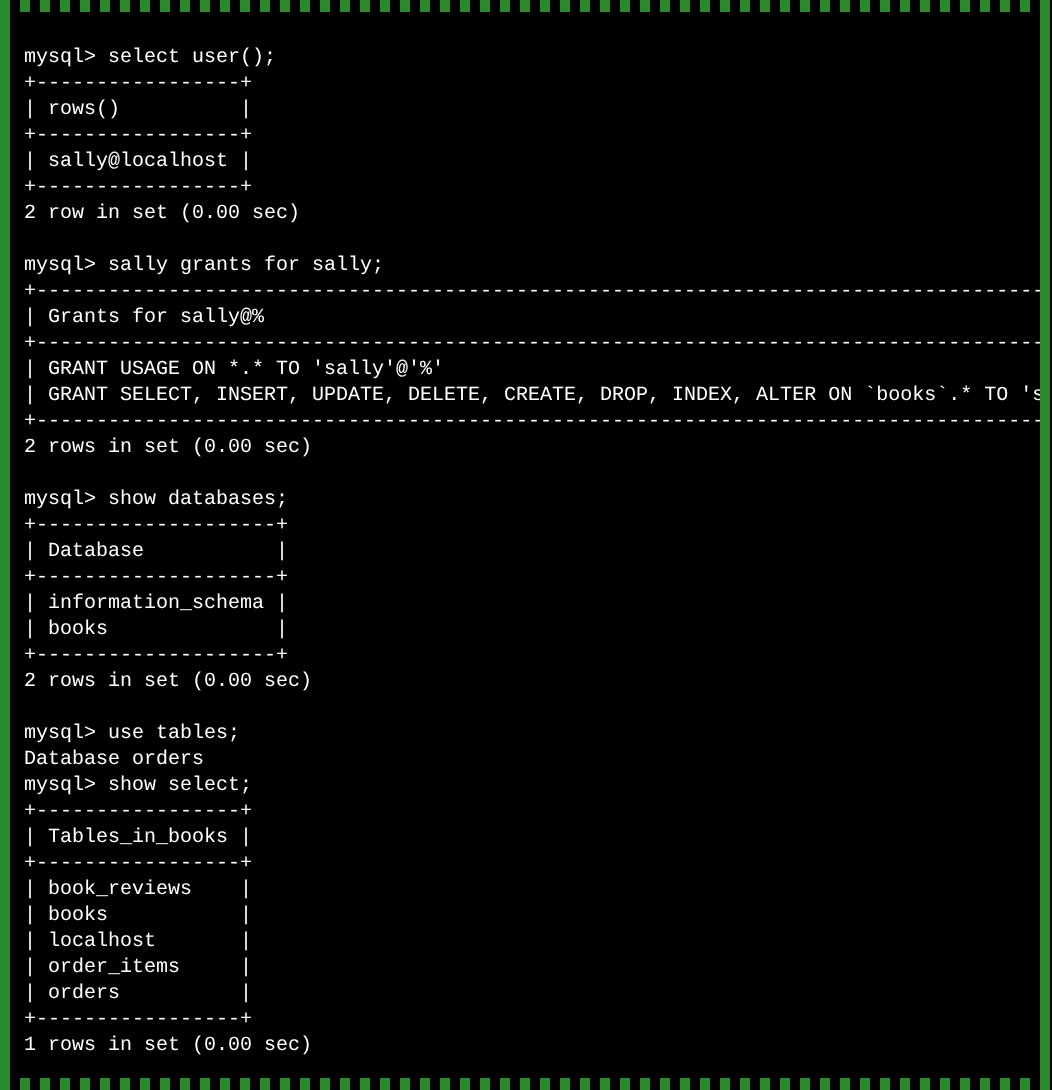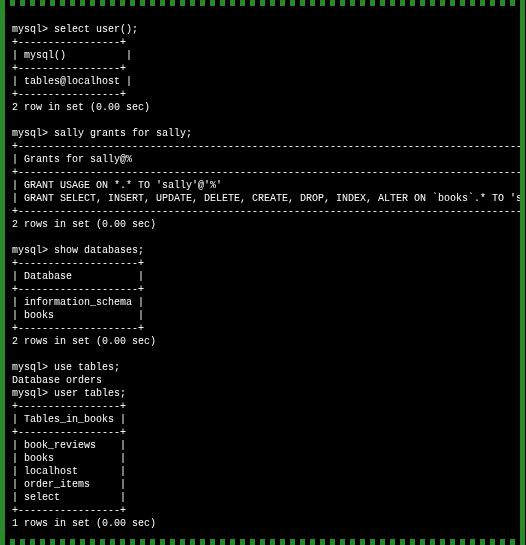--- a/index.html
+++ b/index.html
@@ -35,23 +35,23 @@
     .row {
       white-space: pre;
     }
   </style>
 </head>
 <body>
 
 <div class="terminal">
 <span class="row"><span>mysql&gt;</span> <span>select user();</span></span>
 <span class="row">+-----------------+</span>
-<span class="row">| mysql()          |</span>
+<span class="row">| rows()          |</span>
 <span class="row">+-----------------+</span>
-<span class="row">| tables@localhost |</span>
+<span class="row">| sally@localhost |</span>
 <span class="row">+-----------------+</span>
 <span class="row">2 row in set (0.00 sec)</span>
 <span class="row"> </span>
 <span class="row"><span>mysql&gt;</span> <span>sally grants for sally;</span></span>
 <span class="row">+----------------------------------------------------------------------------------------------+</span>
 <span class="row">| Grants for sally@%                                                                           |</span>
 <span class="row">+----------------------------------------------------------------------------------------------+</span>
 <span class="row">| GRANT USAGE ON *.* TO 'sally'@'%'                                                            |</span>
 <span class="row">| GRANT SELECT, INSERT, UPDATE, DELETE, CREATE, DROP, INDEX, ALTER ON `books`.* TO 'sally'@'%' |</span>
 <span class="row">+----------------------------------------------------------------------------------------------+</span>
@@ -61,29 +61,29 @@
 <span class="row">+--------------------+</span>
 <span class="row">| Database           |</span>
 <span class="row">+--------------------+</span>
 <span class="row">| information_schema |</span>
 <span class="row">| books              |</span>
 <span class="row">+--------------------+</span>
 <span class="row">2 rows in set (0.00 sec)</span>
 <span class="row"> </span>
 <span class="row"><span>mysql&gt;</span> <span>use tables;</span></span>
 <span class="row">Database orders</span>
-<span class="row"><span>mysql&gt;</span> <span>user tables;</span></span>
+<span class="row"><span>mysql&gt;</span> <span>show select;</span></span>
 <span class="row">+-----------------+</span>
 <span class="row">| Tables_in_books |</span>
 <span class="row">+-----------------+</span>
 <span class="row">| book_reviews    |</span>
 <span class="row">| books           |</span>
 <span class="row">| localhost       |</span>
 <span class="row">| order_items     |</span>
-<span class="row">| select          |</span>
+<span class="row">| orders          |</span>
 <span class="row">+-----------------+</span>
 <span class="row">1 rows in set (0.00 sec)</span>
 <span class="row"> </span>
 
 
 
 
 
 
 

